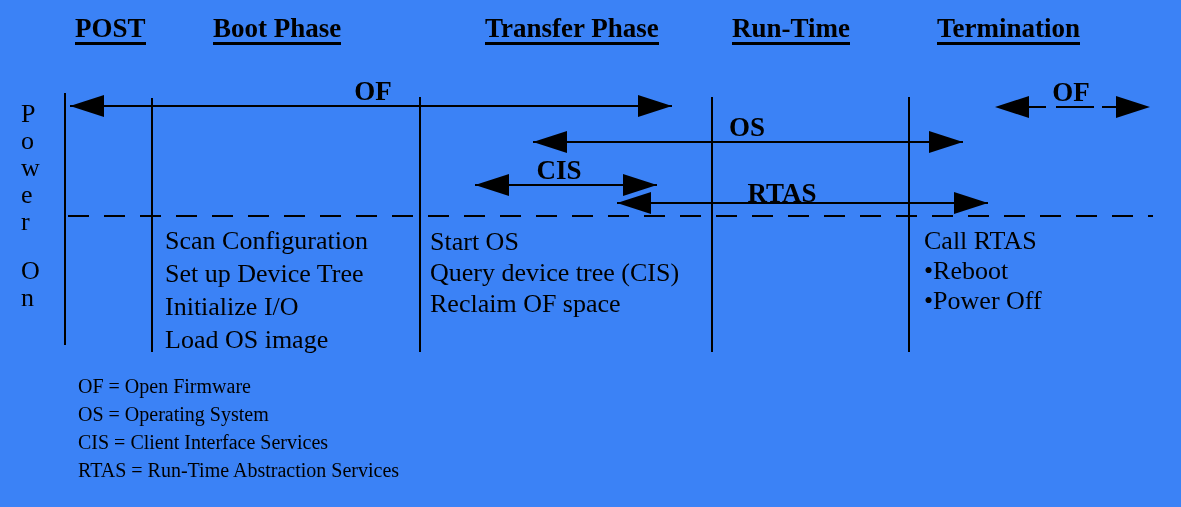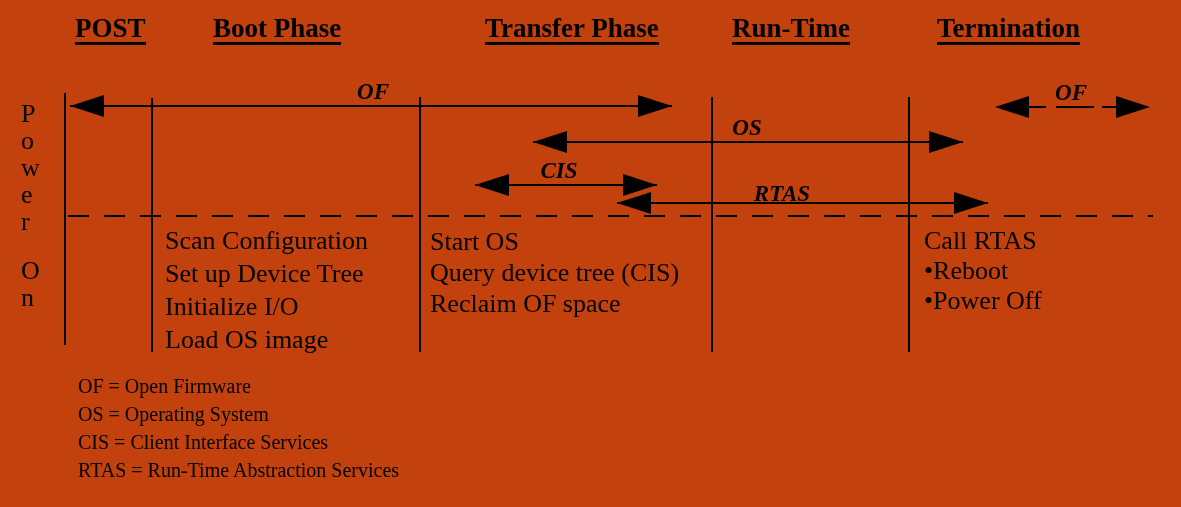--- a/index.html
+++ b/index.html
@@ -1,20 +1,20 @@
 <!DOCTYPE html>
 <html><head>
 <meta charset="utf-8">
 <style>
   html, body { margin: 0; padding: 0; background: #ffffff; }
   .diagram {
     position: relative;
     width: 1181px;
     height: 507px;
-    background: #c2410c;
+    background: #3b82f6;
     color: #000000;
     font-family: "Liberation Serif", "DejaVu Serif", serif;
     overflow: hidden;
   }
   
   .phase-header {
     position: absolute;
     top: 14px;
     font-size: 27px;
     font-weight: bold;
@@ -33,26 +33,25 @@
     height: 2px;
     background: repeating-linear-gradient(90deg, #000 0 21px, transparent 21px 36px);
   }
   
   .head { position: absolute; width: 0; height: 0; border-top: 11px solid transparent; border-bottom: 11px solid transparent; }
   .head.left  { border-right: 34px solid #000; }
   .head.right { border-left: 34px solid #000; }
   
   .arrow-label {
     position: absolute;
-    font-size: 23px;
+    font-size: 27px;
     font-weight: bold;
     line-height: 27px;
     text-align: center;
     white-space: nowrap;
-    font-style: italic;
   }
   
   .vword {
     position: absolute;
     left: 21px;
     width: 17px;
     font-size: 26px;
     line-height: 27px;
     text-align: left;
     word-break: break-all;

